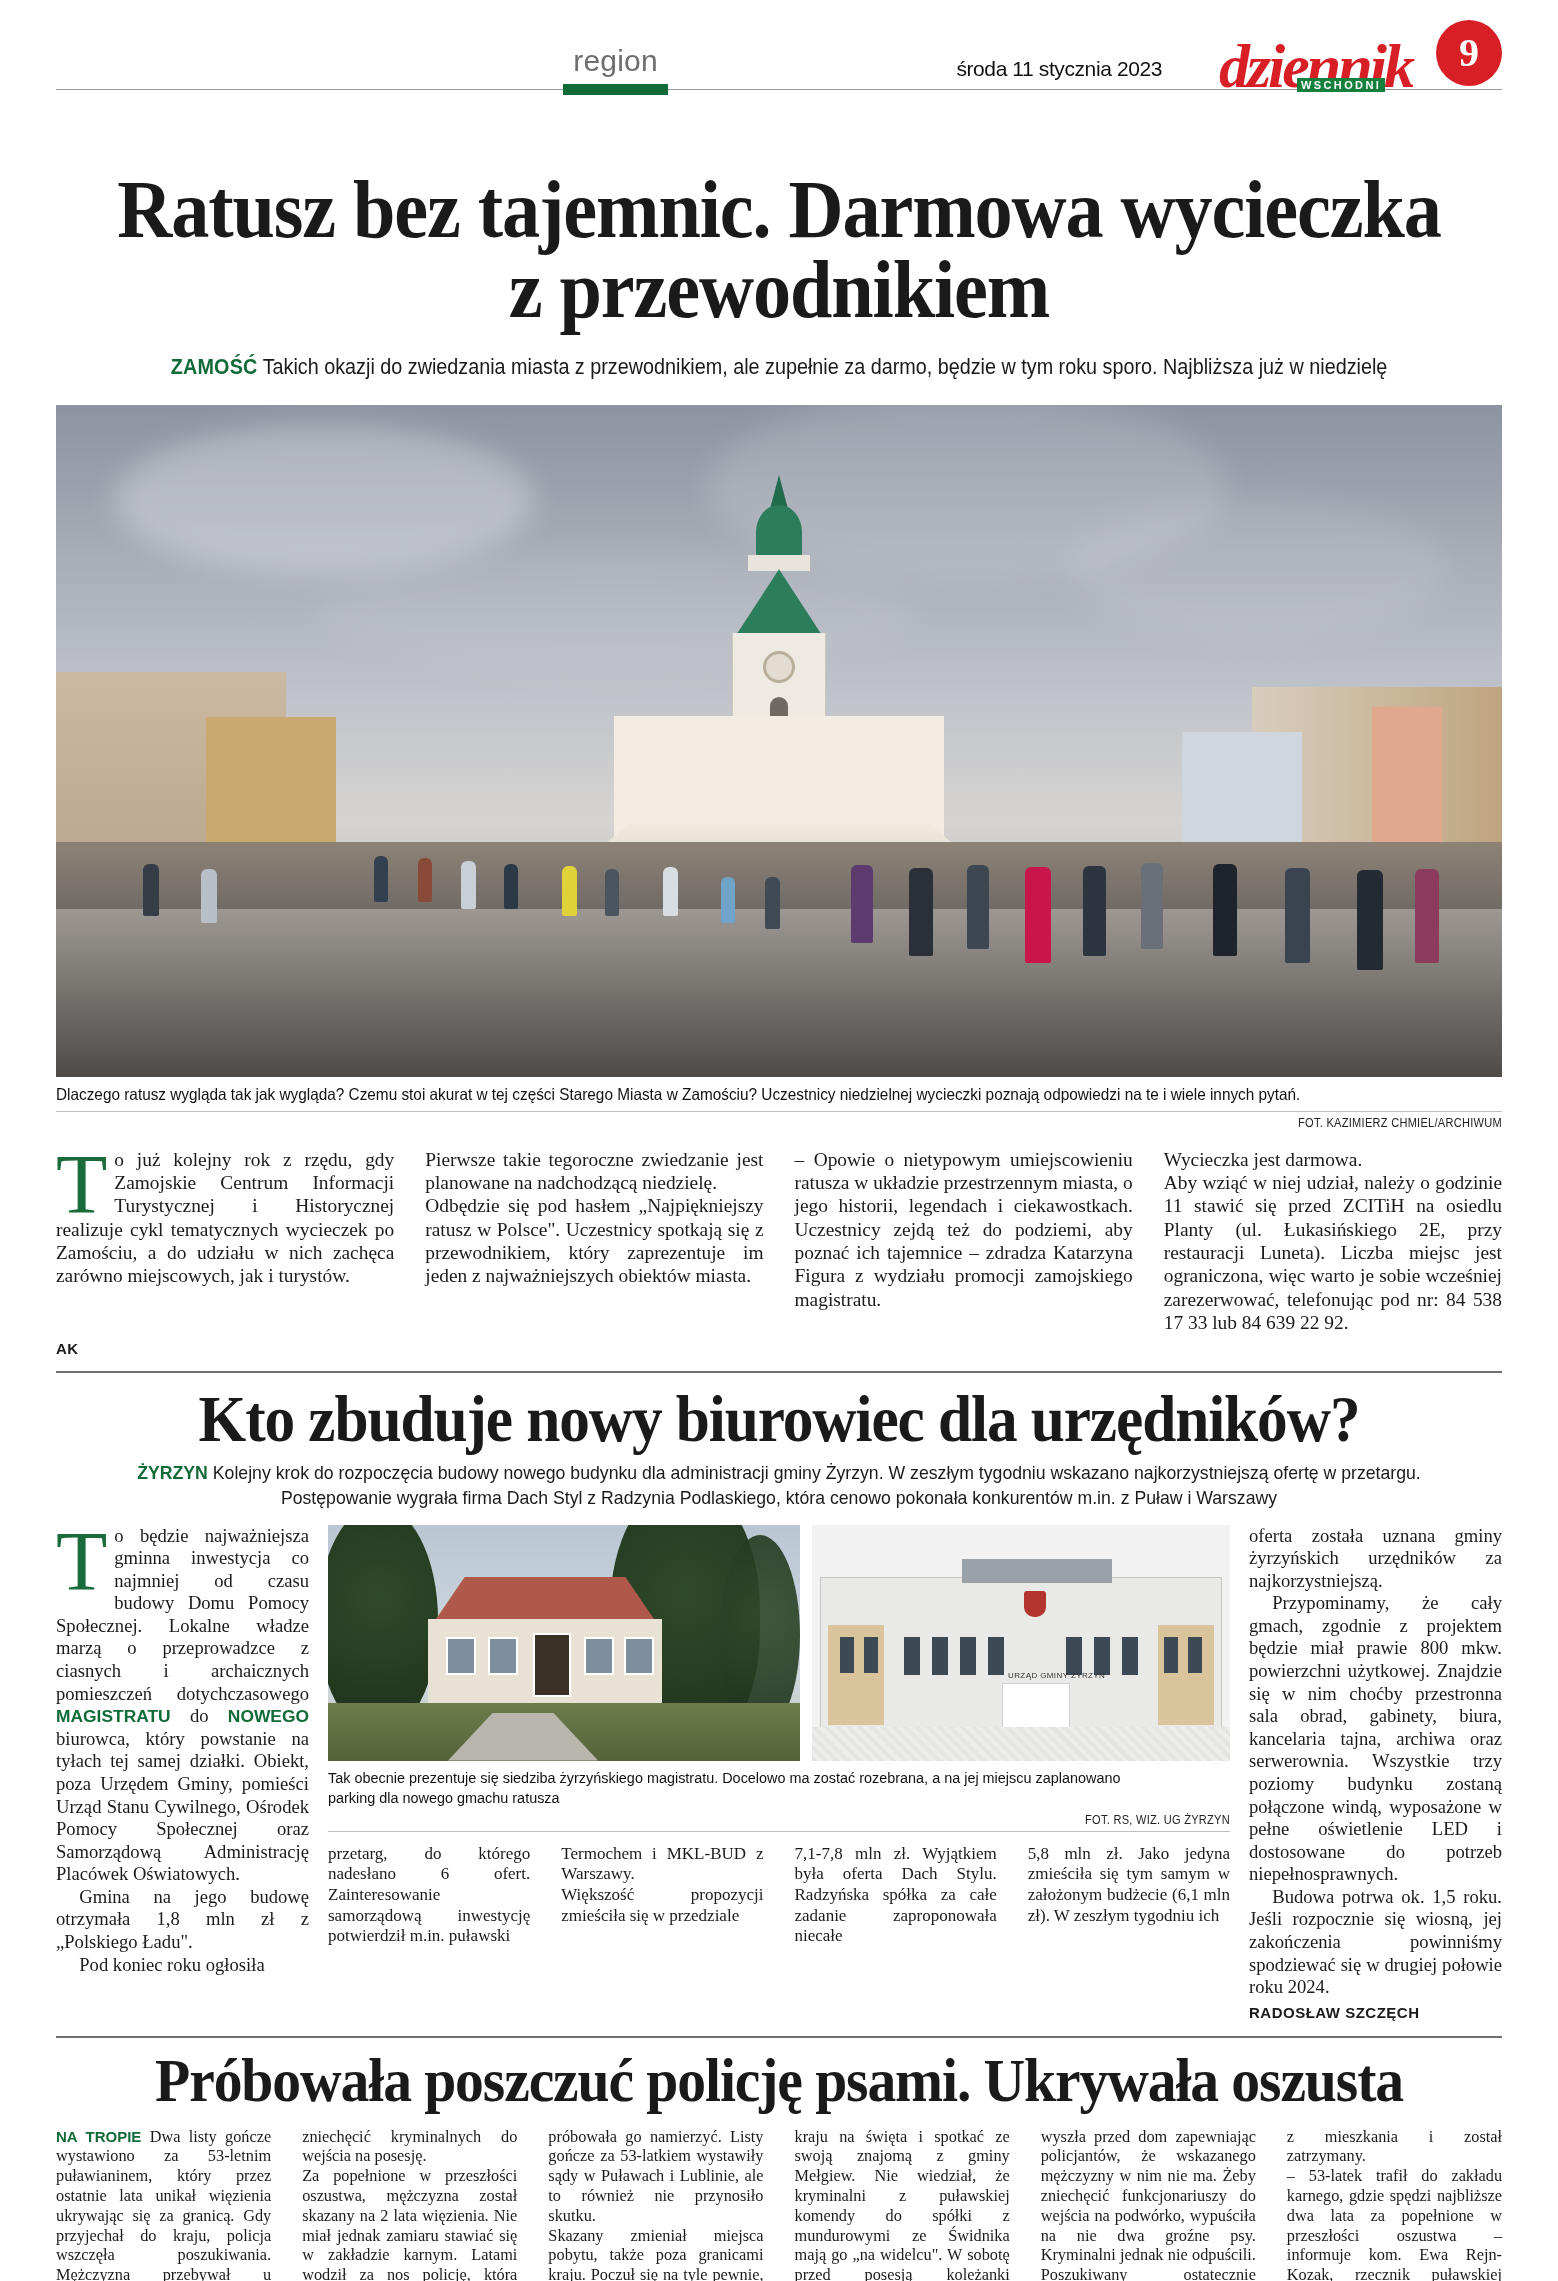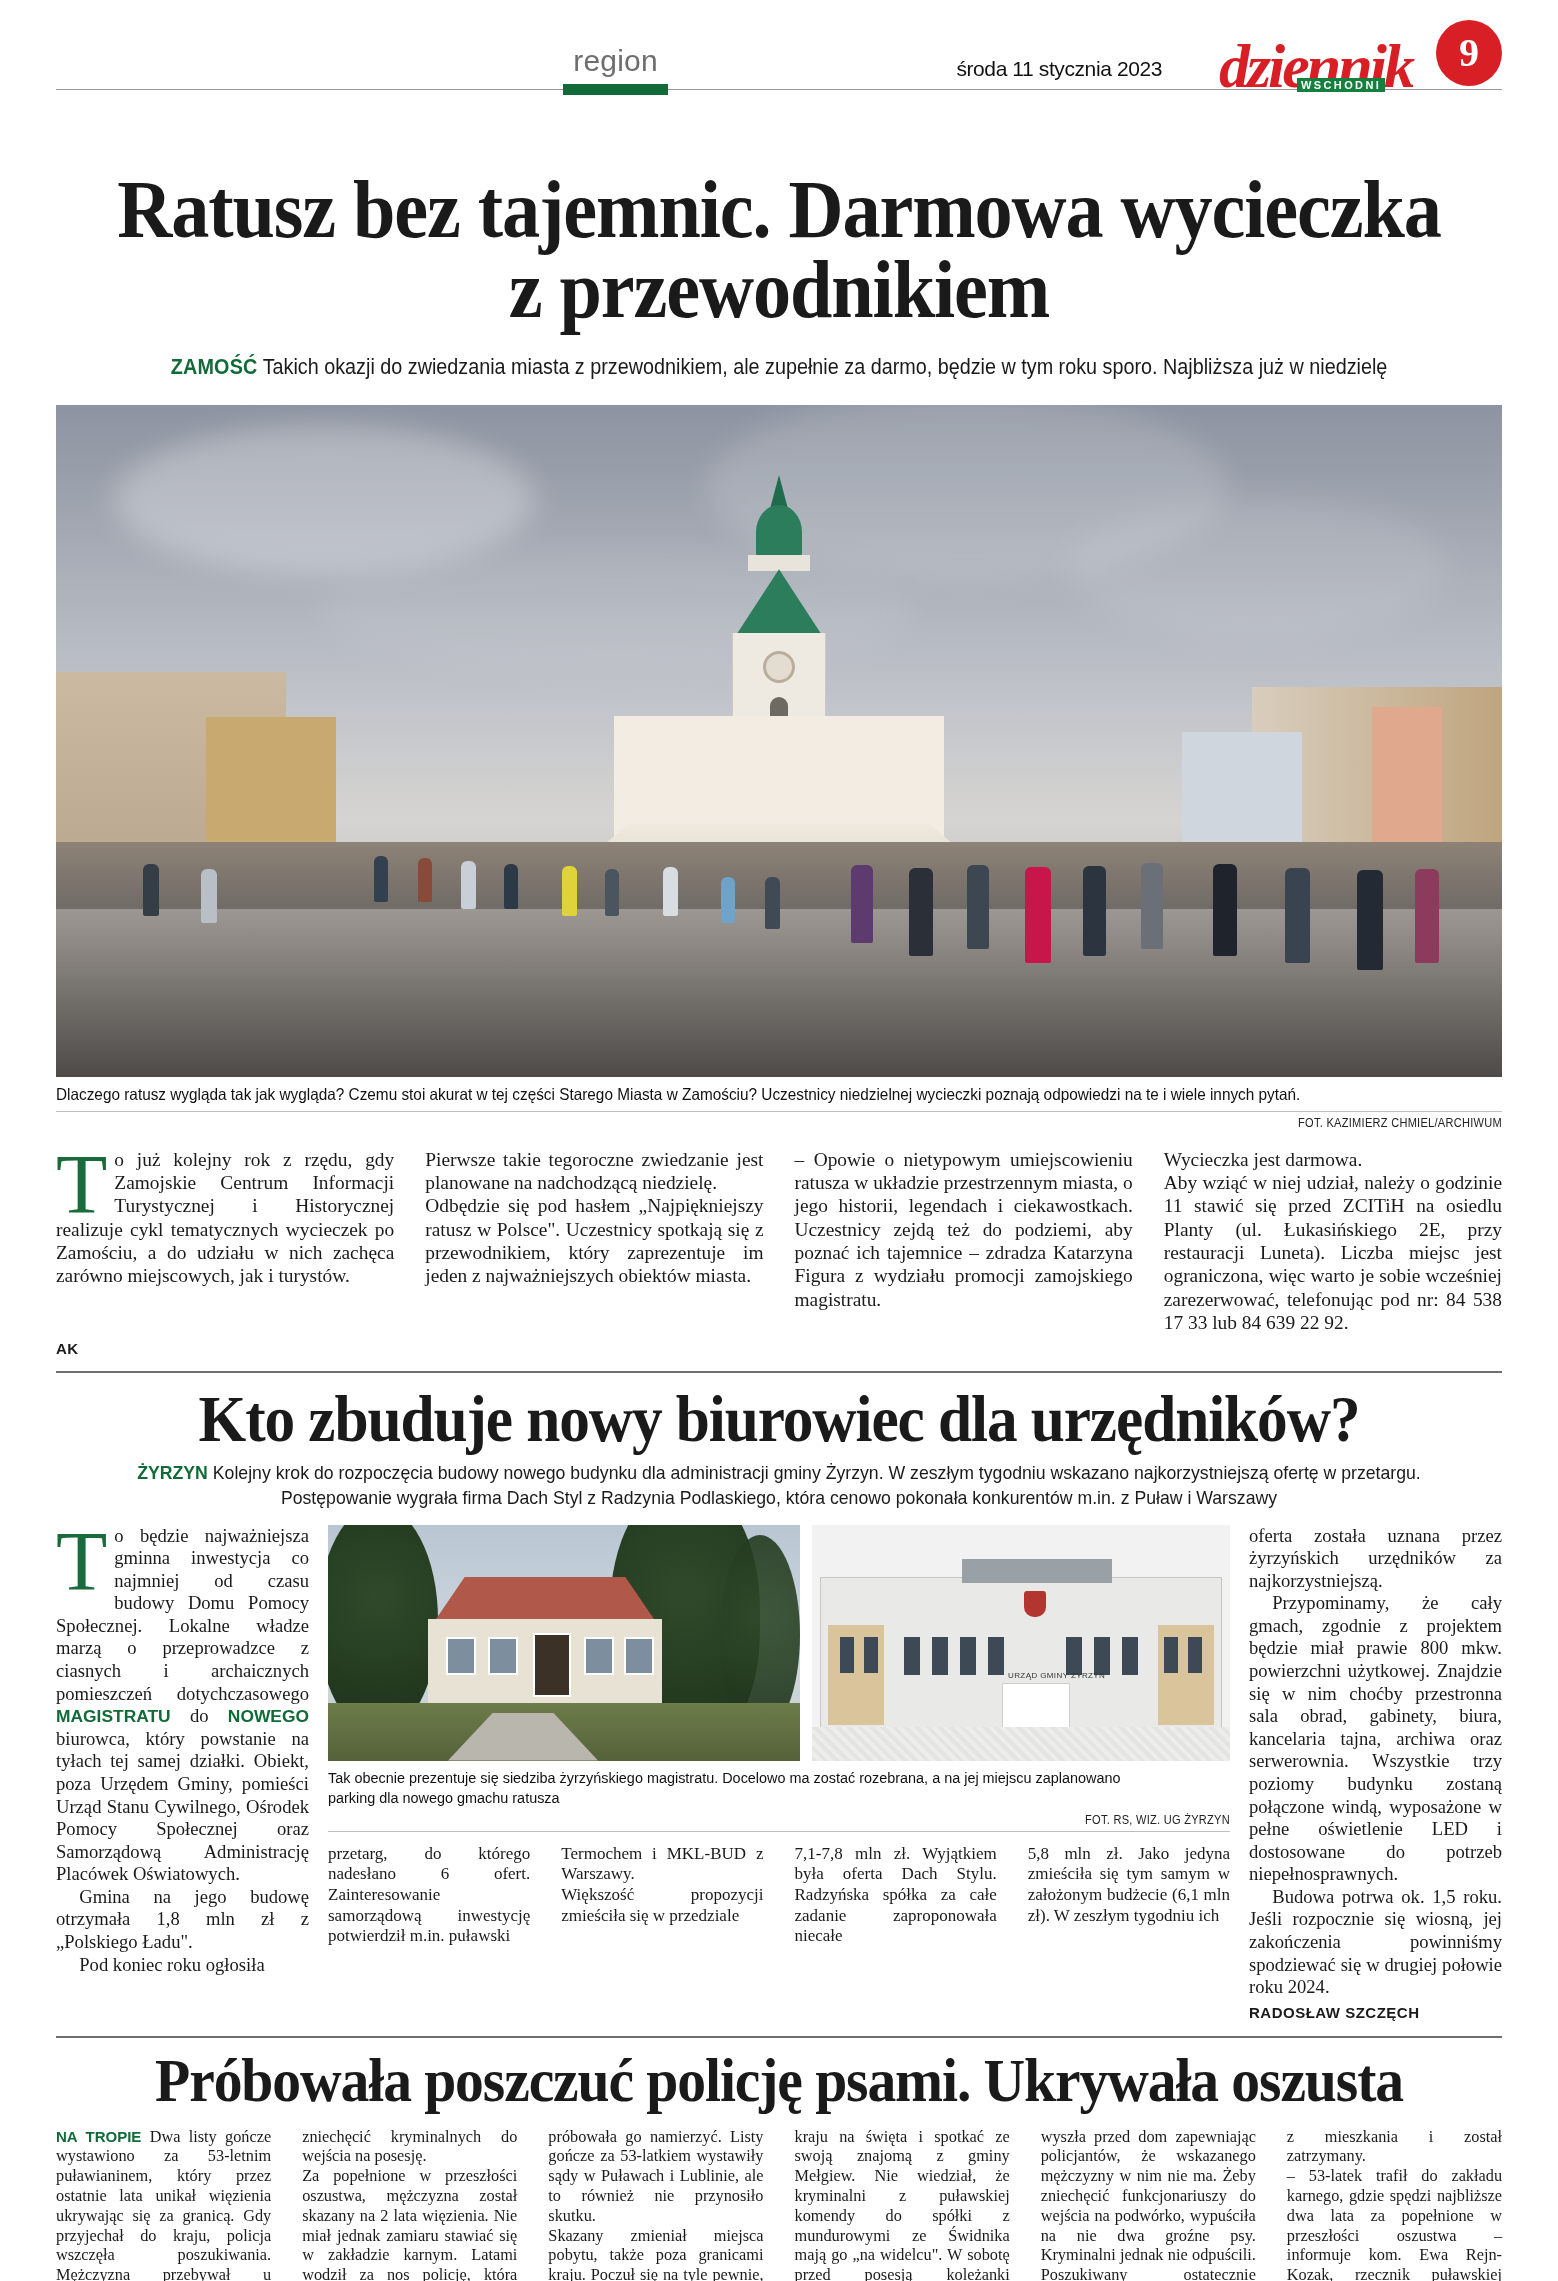--- a/index.html
+++ b/index.html
@@ -343,21 +343,21 @@
           <div class="col">
                 <p class="first">7,1-7,8 mln zł. Wyjątkiem była oferta Dach Stylu. Radzyńska spółka za całe zadanie zaproponowała niecałe</p>
               </div>
           <div class="col">
                 <p class="first">5,8 mln zł. Jako jedyna zmieściła się tym samym w założonym budżecie (6,1 mln zł). W zeszłym tygodniu ich</p>
               </div>
         </div>
       </div>
 
       <div class="col" style="flex:0 0 253px;font-size:18.6px;line-height:1.215;">
-        <p class="first">oferta została uznana przez żyrzyńskich urzędników za najkorzystniejszą.</p>
+        <p class="first">oferta została uznana gminy żyrzyńskich urzędników za najkorzystniejszą.</p>
         <p>Przypominamy, że cały gmach, zgodnie z projektem będzie miał prawie 800 mkw. powierzchni użytkowej. Znajdzie się w nim choćby przestronna sala obrad, gabinety, biura, kancelaria tajna, archiwa oraz serwerownia. Wszystkie trzy poziomy budynku zostaną połączone windą, wyposażone w pełne oświetlenie LED i dostosowane do potrzeb niepełnosprawnych.</p>
         <p>Budowa potrwa ok. 1,5 roku. Jeśli rozpocznie się wiosną, jej zakończenia powinniśmy spodziewać się w drugiej połowie roku 2024.</p>
         <div class="byline">RADOSŁAW SZCZĘCH</div>
       </div>
     </div>
   </div>
 
   <div class="sep-rule"></div>
 
   <div style="margin-top:12px;">

